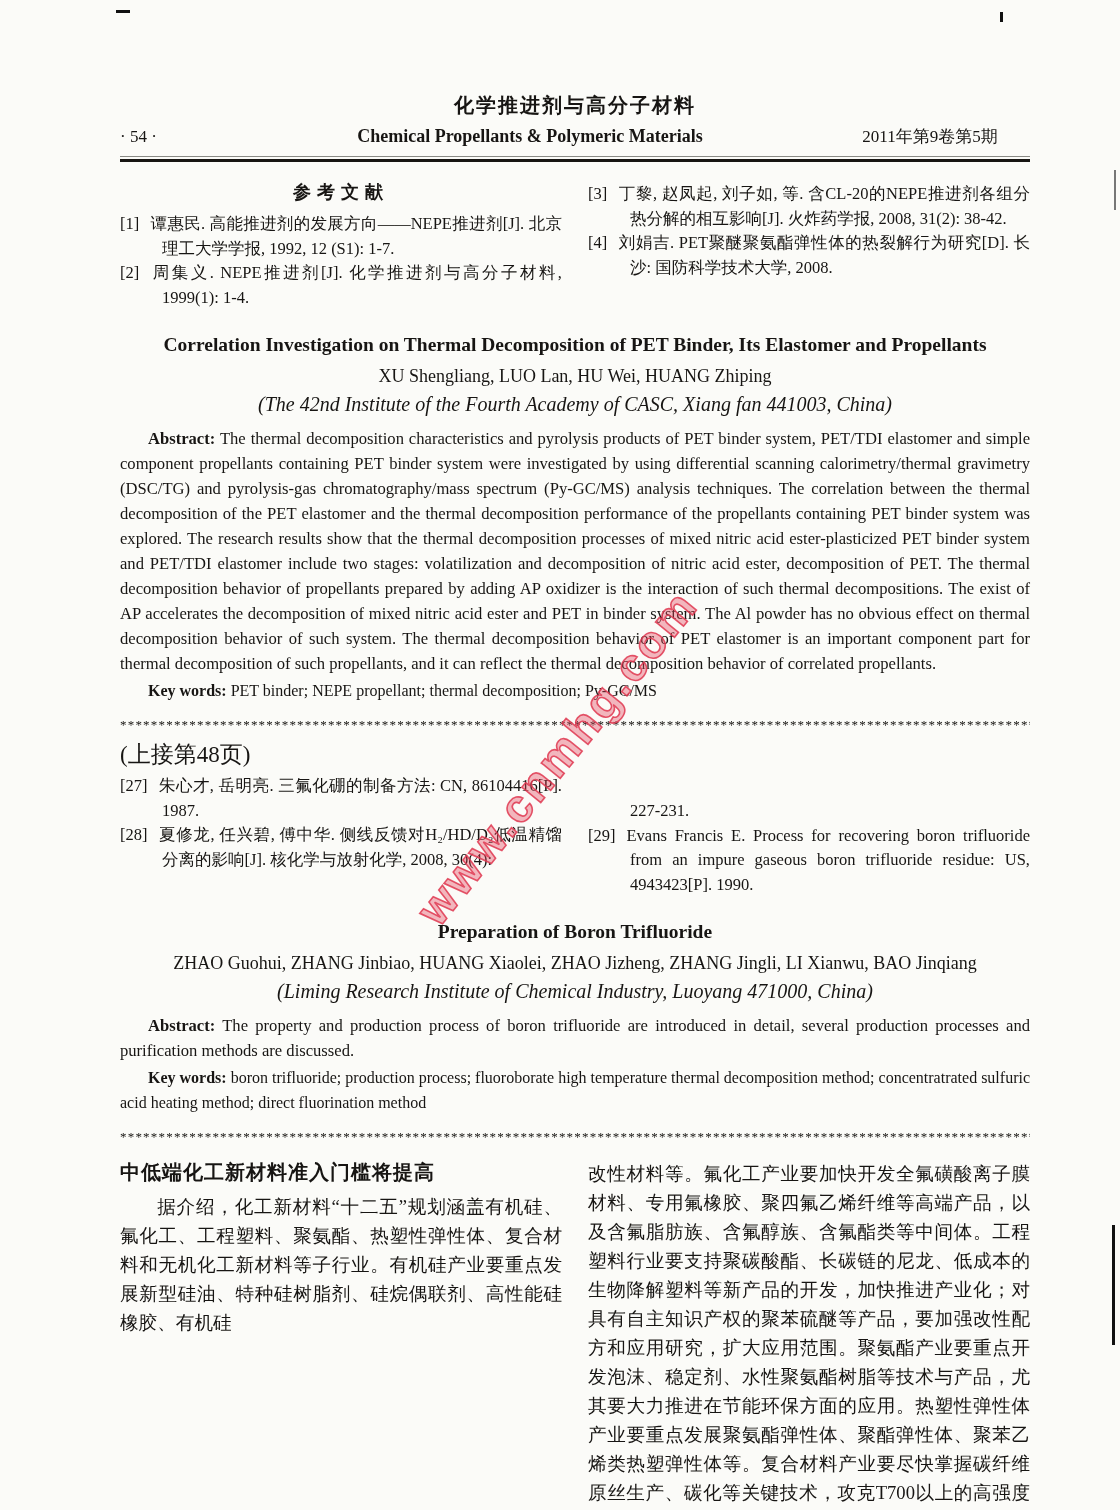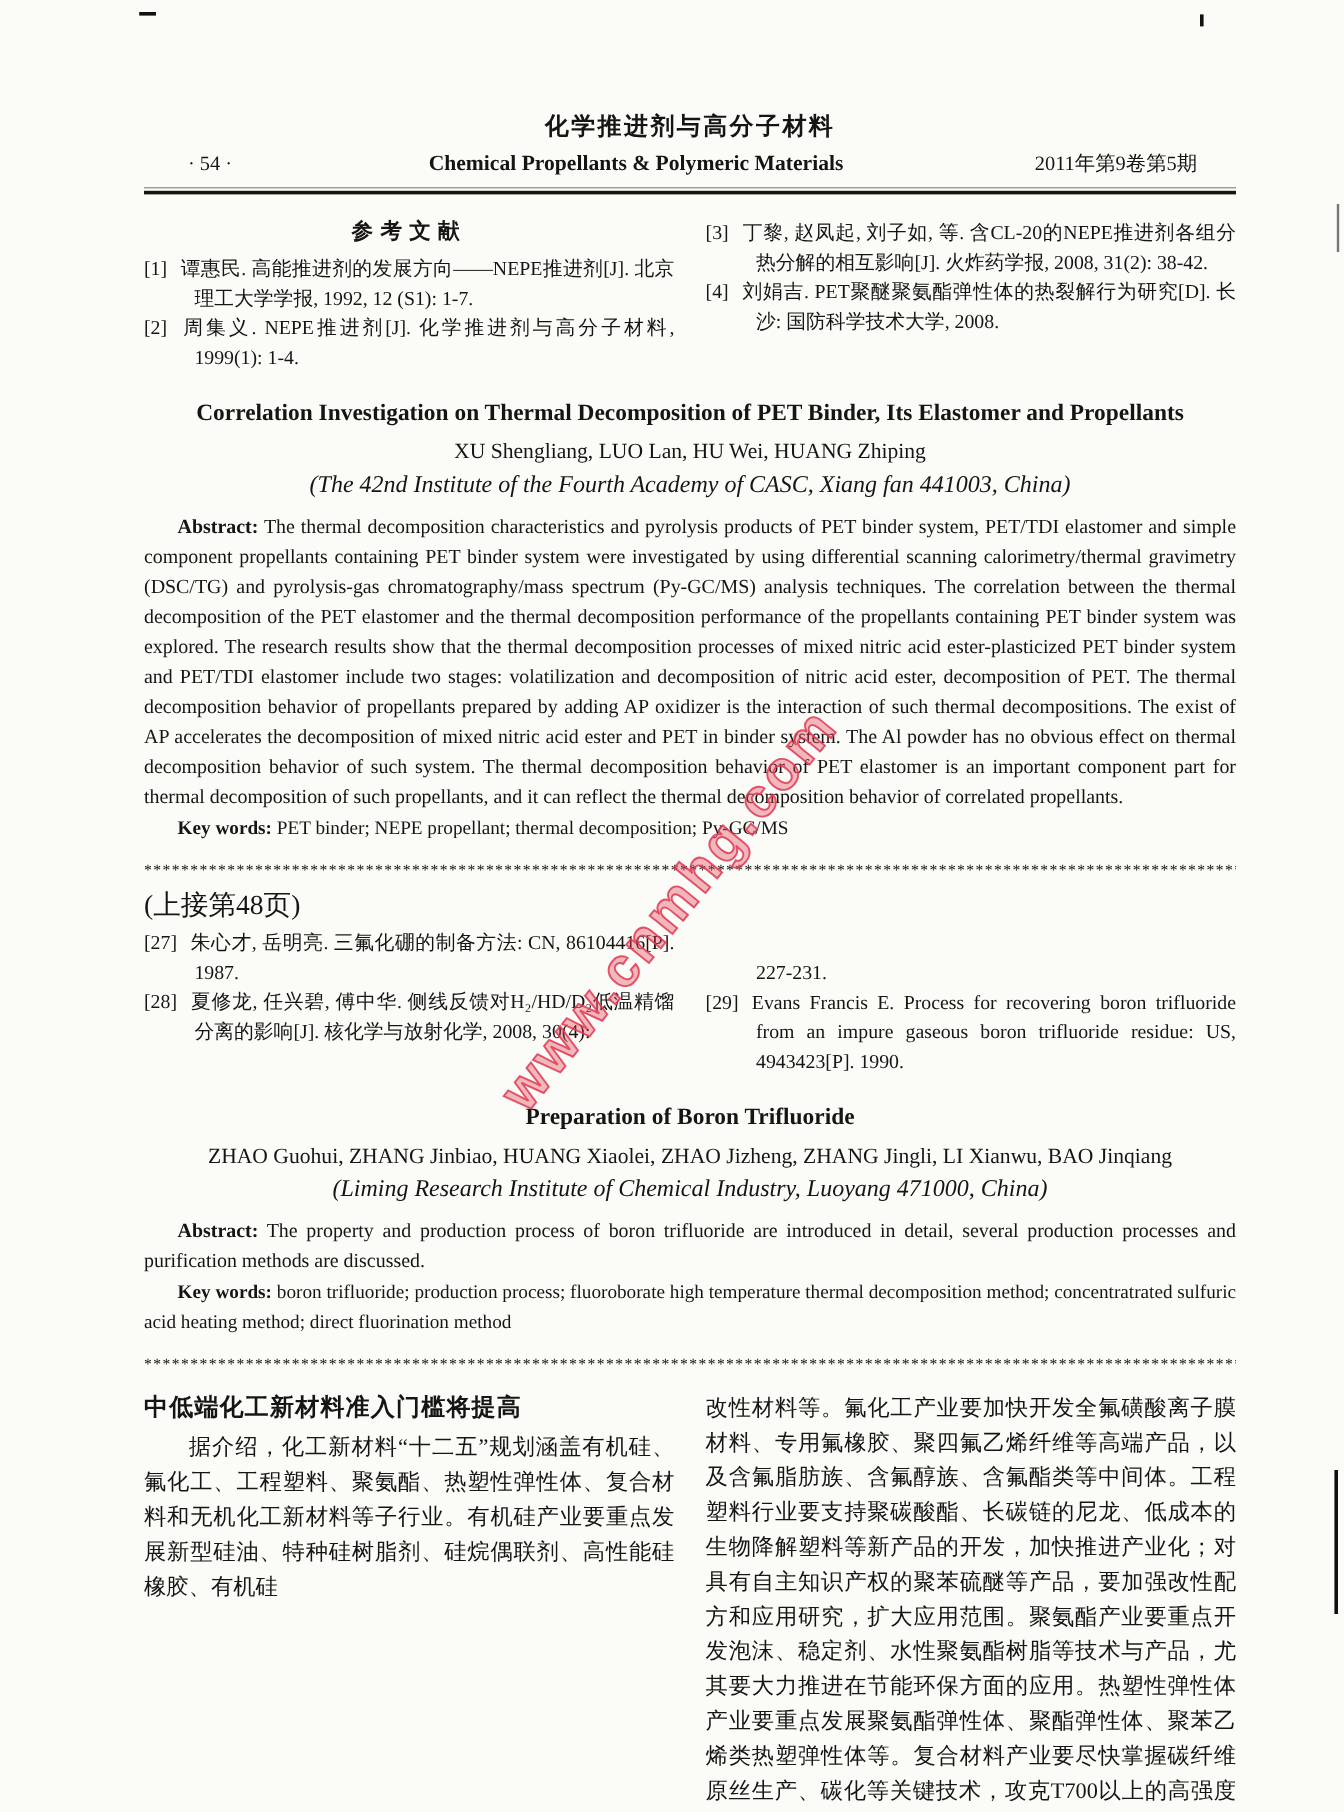--- a/index.html
+++ b/index.html
@@ -6,21 +6,21 @@
   body{
     width:1120px;height:1510px;overflow:hidden;position:relative;
     background:#fbfbf8;color:#171513;
     font-family:"Liberation Serif","DejaVu Serif",serif;
     -webkit-font-smoothing:antialiased;
   }
   .page{padding:92px 90px 0 120px;position:relative;}
   
   .jz{font-size:20px;font-weight:bold;text-align:center;letter-spacing:2px;}
   .hdr-row{display:grid;grid-template-columns:110px 1fr 200px;align-items:baseline;margin-top:6px;}
-  .pagenum{font-size:17px;text-align:center;}
+  .pagenum{font-size:17px;text-align:left;}
   .je{font-size:18px;font-weight:bold;text-align:center;}
   .issue{font-size:17px;text-align:center;white-space:nowrap;}
   .rule{margin-top:8px;}
   .rule .r1{height:1px;background:#8a8a85;}
   .rule .r2{height:3px;background:#171512;margin-top:2px;}
   
   .two-col{display:flex;gap:26px;}
   .col{width:442px;flex:0 0 442px;}
   
   .ref-head{font-size:18px;font-weight:bold;text-align:center;letter-spacing:6px;margin:18px 0 8px 0;}

